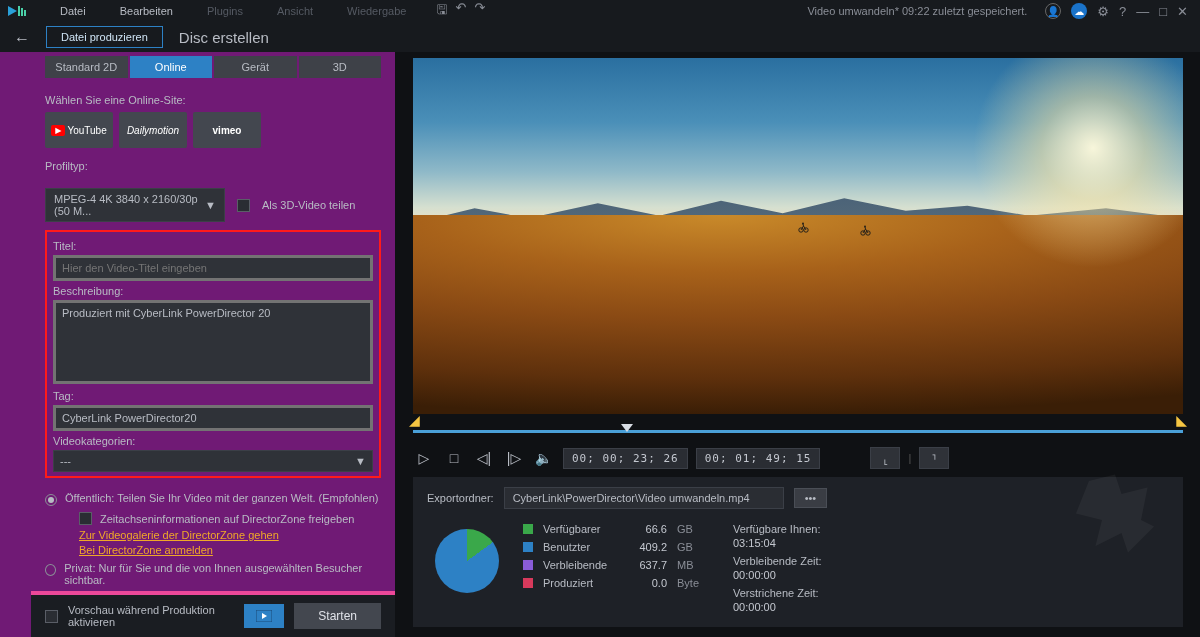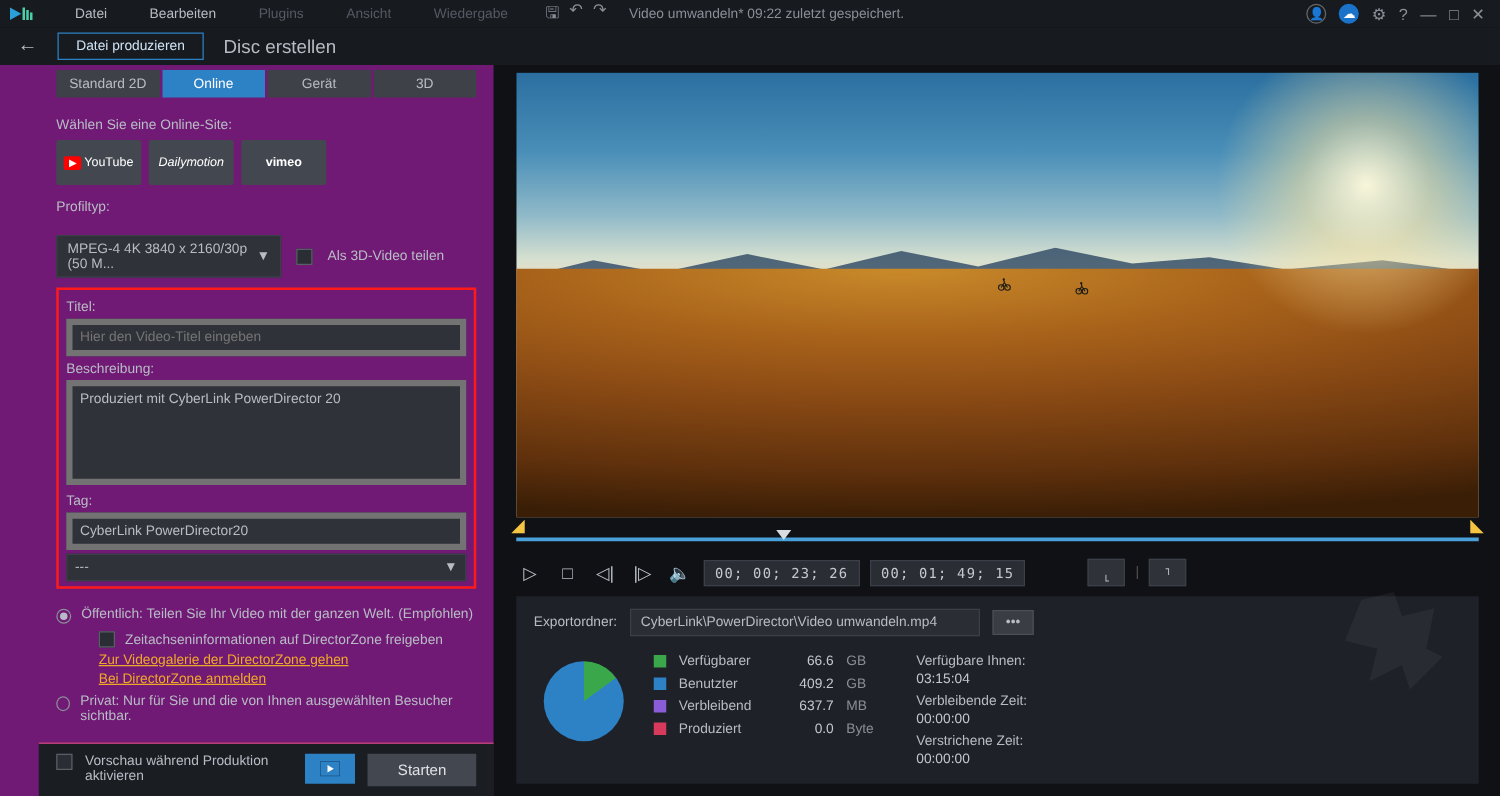--- a/index.html
+++ b/index.html
@@ -6,21 +6,21 @@
 body{background:#0f1114;color:#b8bcc4;font-size:11px;width:1200px;height:637px;overflow:hidden;position:relative;}
 
 
 .menubar{height:22px;background:#171a1e;display:flex;align-items:center;padding:0 6px;gap:18px;}
 .app-logo{width:22px;height:16px;margin-right:6px;display:flex;align-items:center;}
 .app-logo svg{width:22px;height:14px;}
 .menu-item{padding:3px 8px;color:#b8bcc4;cursor:pointer;font-size:11px;}
 .menu-item.dim{color:#555a63;}
 .menubar-icons{display:flex;gap:8px;margin-left:4px;}
 .menubar-icons span{color:#8a8e97;cursor:pointer;font-size:13px;}
-.doc-title{flex:1;text-align:left;color:#8a8e97;font-size:11px;}
+.doc-title{flex:1;text-align:right;color:#8a8e97;font-size:11px;}
 .titlebar-right{display:flex;align-items:center;gap:10px;padding-right:6px;}
 .tb-icon{color:#8a8e97;cursor:pointer;font-size:13px;}
 .tb-icon.blue{background:#1a73c9;color:#fff;width:16px;height:16px;border-radius:50%;display:flex;align-items:center;justify-content:center;font-size:10px;}
 .tb-icon.circ{border:1px solid #666;width:16px;height:16px;border-radius:50%;display:flex;align-items:center;justify-content:center;font-size:10px;}
 
 
 .secbar{height:30px;background:#171a1e;display:flex;align-items:center;padding:0 14px;gap:16px;}
 .back-arrow{color:#b8bcc4;font-size:16px;cursor:pointer;}
 .btn-primary{border:1px solid #2d81c5;background:transparent;color:#cfe4f5;padding:4px 14px;font-size:11px;cursor:pointer;}
 .sec-link{color:#b8bcc4;font-size:15px;cursor:pointer;}
@@ -42,35 +42,35 @@
 .yt-badge{background:#ff0000;color:#fff;font-size:8px;padding:1px 4px;border-radius:2px;margin-right:2px;}
 .site-txt{color:#fff;font-size:10px;}
 
 .profile-row{display:flex;align-items:center;gap:12px;margin-top:10px;}
 .dropdown{background:#2f3238;border:1px solid #3b3f47;color:#b8bcc4;padding:4px 8px;font-size:11px;display:flex;justify-content:space-between;align-items:center;cursor:pointer;width:180px;}
 .chk{width:13px;height:13px;border:1px solid #5a5e67;background:#2a2d33;display:inline-block;cursor:pointer;}
 
 
 .redbox{border:2px solid #ff1a1a;padding:4px 6px;margin-top:8px;}
 .field-lbl{color:#b8bcc4;font-size:11px;margin-top:4px;}
-.txt-input{width:100%;background:#2f3238;border:5px solid #737373;color:#b8bcc4;padding:4px 6px;font-size:11px;margin-top:3px;}
+.txt-input{width:100%;background:#2f3238;border:3px solid #737373;color:#b8bcc4;padding:4px 6px;font-size:11px;margin-top:3px;}
 textarea.txt-input{height:84px;resize:none;}
 .vid-cat{display:flex;align-items:center;justify-content:space-between;background:#2f3238;border:1px solid #3b3f47;padding:4px 6px;margin-top:3px;font-size:11px;cursor:pointer;}
 
 
 .radio-section{margin-top:8px;}
 .radio-row{display:flex;align-items:flex-start;gap:8px;margin:6px 0;}
 .radio{width:12px;height:12px;border:1px solid #8a8e97;border-radius:50%;margin-top:2px;position:relative;cursor:pointer;}
 .radio.checked::after{content:"";width:6px;height:6px;background:#b8bcc4;border-radius:50%;position:absolute;top:2px;left:2px;}
 .sub-list{margin-left:34px;}
 .sub-chk-row{display:flex;align-items:center;gap:8px;margin:4px 0;}
 .linky{color:#f0a828;font-size:11px;text-decoration:underline;cursor:pointer;display:block;margin:3px 0;}
 
 
-.left-bottom{display:flex;align-items:flex-start;gap:10px;padding:8px 14px;background:#1a1d22;border-top:1px solid #ec4899;}
+.left-bottom{display:flex;align-items:center;gap:10px;padding:8px 14px;background:#1a1d22;border-top:4px solid #ec4899;}
 .preview-icon{width:40px;height:24px;background:#2d81c5;display:flex;align-items:center;justify-content:center;cursor:pointer;}
 .start-btn{background:#43474f;color:#dfe2e8;padding:6px 24px;font-size:12px;cursor:pointer;border:none;}
 
 
 .right{flex:1;background:#0f1114;display:flex;flex-direction:column;padding:6px 10px 10px 18px;}
 .preview{width:770px;height:378px;background:#000;position:relative;overflow:hidden;}
 .sky{position:absolute;inset:0;background:linear-gradient(180deg,#2a6fa0 0%,#4a8fb8 18%,#8fb9c8 32%,#d6e0d0 42%,#e8dfc4 46%);}
 .mountains{position:absolute;left:0;right:0;top:38%;height:14%;background:linear-gradient(180deg,#4a6278 0%,#5a6e7a 100%);clip-path:polygon(0 60%,8% 30%,15% 50%,24% 20%,32% 45%,40% 15%,48% 40%,56% 10%,64% 35%,72% 25%,80% 45%,90% 30%,100% 50%,100% 100%,0 100%);}
 .hill{position:absolute;left:0;right:0;top:44%;bottom:0;background:radial-gradient(ellipse 140% 100% at 40% 0%,#c98a2a 0%,#a8621a 28%,#8a4a14 52%,#5e300c 82%,#3a1e06 100%);}
 .sunflare{position:absolute;top:-40px;right:-40px;width:260px;height:260px;background:radial-gradient(circle,rgba(255,250,220,.95) 0%,rgba(255,230,160,.5) 28%,rgba(255,210,120,0) 65%);}
@@ -187,20 +187,21 @@
       <span>Als 3D-Video teilen</span>
     </div>
 
     <div class="redbox">
       <div class="field-lbl">Titel:</div>
       <input class="txt-input" placeholder="Hier den Video-Titel eingeben" style="">
       <div class="field-lbl">Beschreibung:</div>
       <textarea class="txt-input" style="">Produziert mit CyberLink PowerDirector 20</textarea>
       <div class="field-lbl">Tag:</div>
       <input class="txt-input" value="CyberLink PowerDirector20" style="">
+      <div class="field-lbl">Videokategorien:</div>
       <div class="vid-cat">
         <span>---</span>
         <span>▼</span>
       </div>
     </div>
 
     <div class="radio-section">
       <div class="radio-row">
         <span class="radio checked"></span>
         <span>Öffentlich: Teilen Sie Ihr Video mit der ganzen Welt. (Empfohlen)</span>
@@ -293,21 +294,21 @@
               <span class="lg-unit">GB</span>
             </div>
             <div class="legend-row">
               <span class="sq" style="background:#2d81c5"></span>
               <span class="lg-label">Benutzter</span>
               <span class="lg-val">409.2</span>
               <span class="lg-unit">GB</span>
             </div>
             <div class="legend-row">
               <span class="sq" style="background:#8a5cd8"></span>
-              <span class="lg-label">Verbleibend</span>
+              <span class="lg-label">Verbleibende</span>
               <span class="lg-val">637.7</span>
               <span class="lg-unit">MB</span>
             </div>
             <div class="legend-row">
               <span class="sq" style="background:#d83a5c"></span>
               <span class="lg-label">Produziert</span>
               <span class="lg-val">0.0</span>
               <span class="lg-unit">Byte</span>
             </div>
           </div>

